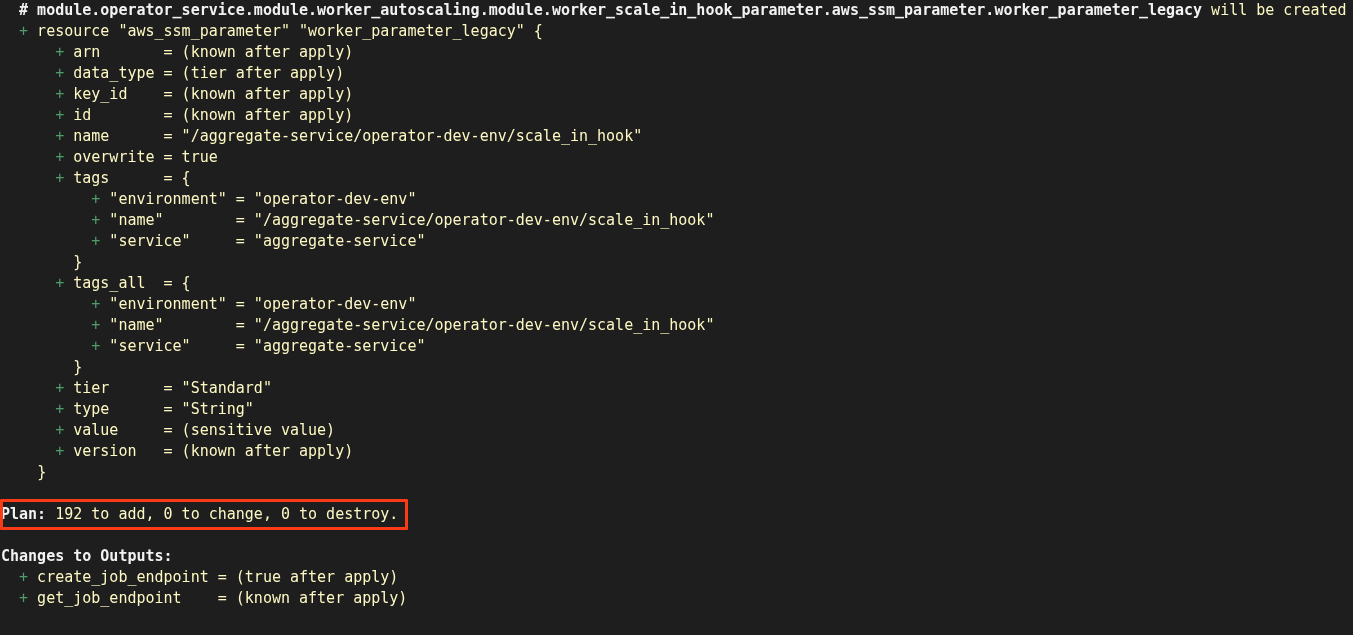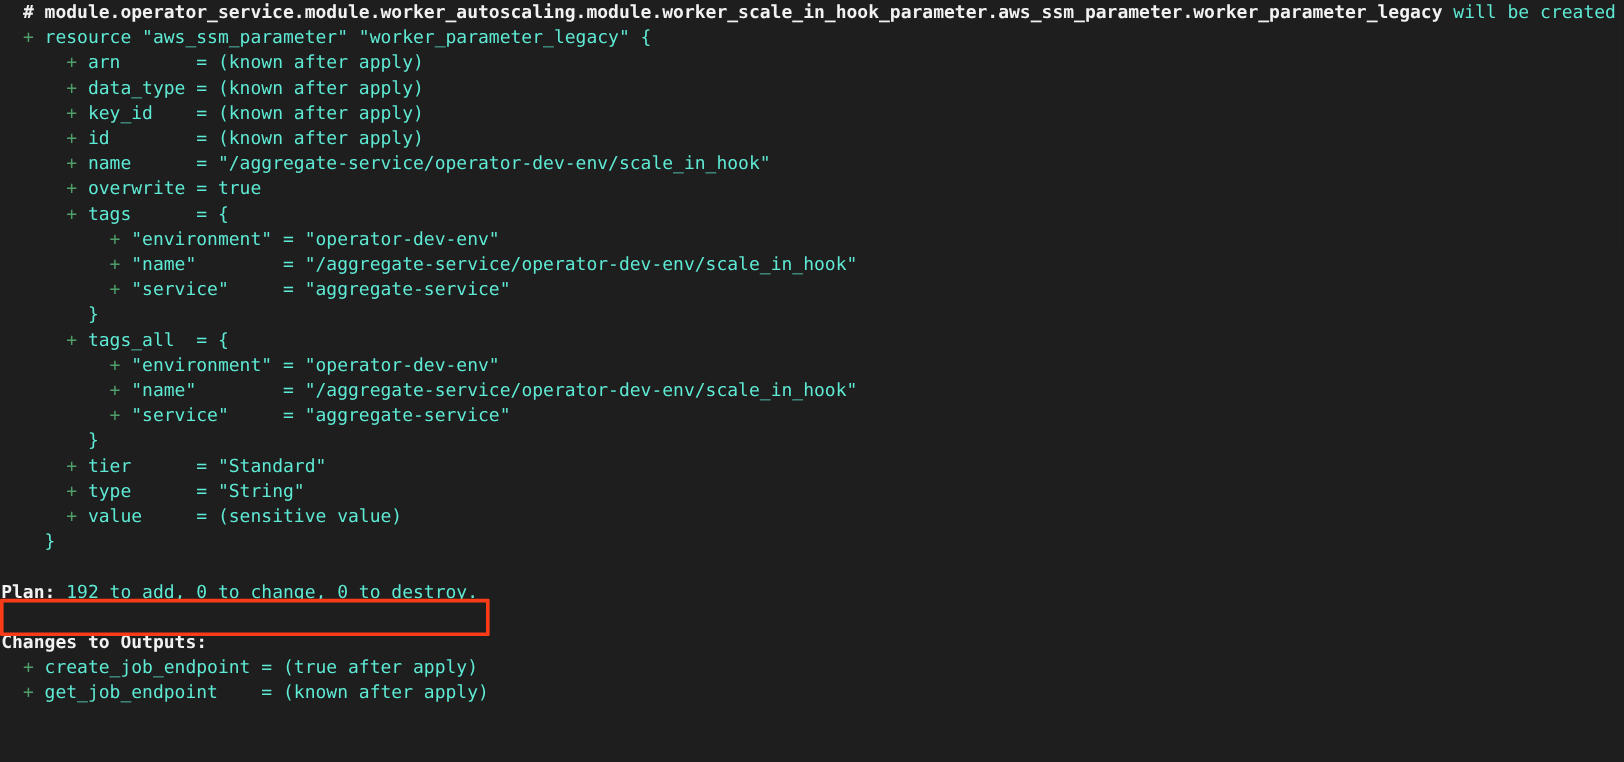--- a/index.html
+++ b/index.html
@@ -31,21 +31,21 @@
     padding-left: 1px;
   }
   .line .plus {
     color: #4f9e6a;
   }
   .line .bold {
     font-weight: bold;
     color: #f2f2f2;
   }
   .line .txt {
-    color: #5eead4;
+    color: #fef9c3;
     margin-top: 39px;
   }
   #plan-highlight {
     position: absolute;
     left: 0px;
     top: 499px;
     width: 408px;
     height: 31px;
     border: 3px solid #f93b17;
     box-sizing: border-box;
@@ -54,38 +54,39 @@
   }
 </style>
 </head>
 <body>
 
 <div id="terminal">
   <div id="lines-container">
       <div class="line"><span class="txt">  </span><span class="bold"># module.operator_service.module.worker_autoscaling.module.worker_scale_in_hook_parameter.aws_ssm_parameter.worker_parameter_legacy</span><span class="txt"> will be created</span></div>
       <div class="line"><span class="txt">  </span><span class="plus">+</span><span class="txt"> resource "aws_ssm_parameter" "worker_parameter_legacy" {</span></div>
       <div class="line"><span class="txt">      </span><span class="plus">+</span><span class="txt"> arn       = (known after apply)</span></div>
-      <div class="line"><span class="txt">      </span><span class="plus">+</span><span class="txt"> data_type = (known after apply)</span></div>
+      <div class="line"><span class="txt">      </span><span class="plus">+</span><span class="txt"> data_type = (tier after apply)</span></div>
       <div class="line"><span class="txt">      </span><span class="plus">+</span><span class="txt"> key_id    = (known after apply)</span></div>
       <div class="line"><span class="txt">      </span><span class="plus">+</span><span class="txt"> id        = (known after apply)</span></div>
       <div class="line"><span class="txt">      </span><span class="plus">+</span><span class="txt"> name      = "/aggregate-service/operator-dev-env/scale_in_hook"</span></div>
       <div class="line"><span class="txt">      </span><span class="plus">+</span><span class="txt"> overwrite = true</span></div>
       <div class="line"><span class="txt">      </span><span class="plus">+</span><span class="txt"> tags      = {</span></div>
       <div class="line"><span class="txt">          </span><span class="plus">+</span><span class="txt"> "environment" = "operator-dev-env"</span></div>
       <div class="line"><span class="txt">          </span><span class="plus">+</span><span class="txt"> "name"        = "/aggregate-service/operator-dev-env/scale_in_hook"</span></div>
       <div class="line"><span class="txt">          </span><span class="plus">+</span><span class="txt"> "service"     = "aggregate-service"</span></div>
       <div class="line"><span class="txt">        </span><span class="txt">}</span></div>
       <div class="line"><span class="txt">      </span><span class="plus">+</span><span class="txt"> tags_all  = {</span></div>
       <div class="line"><span class="txt">          </span><span class="plus">+</span><span class="txt"> "environment" = "operator-dev-env"</span></div>
       <div class="line"><span class="txt">          </span><span class="plus">+</span><span class="txt"> "name"        = "/aggregate-service/operator-dev-env/scale_in_hook"</span></div>
       <div class="line"><span class="txt">          </span><span class="plus">+</span><span class="txt"> "service"     = "aggregate-service"</span></div>
       <div class="line"><span class="txt">        </span><span class="txt">}</span></div>
       <div class="line"><span class="txt">      </span><span class="plus">+</span><span class="txt"> tier      = "Standard"</span></div>
       <div class="line"><span class="txt">      </span><span class="plus">+</span><span class="txt"> type      = "String"</span></div>
       <div class="line"><span class="txt">      </span><span class="plus">+</span><span class="txt"> value     = (sensitive value)</span></div>
+      <div class="line"><span class="txt">      </span><span class="plus">+</span><span class="txt"> version   = (known after apply)</span></div>
       <div class="line"><span class="txt">    </span><span class="txt">}</span></div>
       <div class="line">&nbsp;</div>
       <div class="line"><span class="bold">Plan:</span><span class="txt"> 192 to add, 0 to change, 0 to destroy.</span></div>
       <div class="line">&nbsp;</div>
       <div class="line"><span class="bold">Changes to Outputs:</span></div>
       <div class="line"><span class="txt">  </span><span class="plus">+</span><span class="txt"> create_job_endpoint = (true after apply)</span></div>
       <div class="line"><span class="txt">  </span><span class="plus">+</span><span class="txt"> get_job_endpoint    = (known after apply)</span></div>
     </div>
   <div id="plan-highlight"></div>
 </div>

